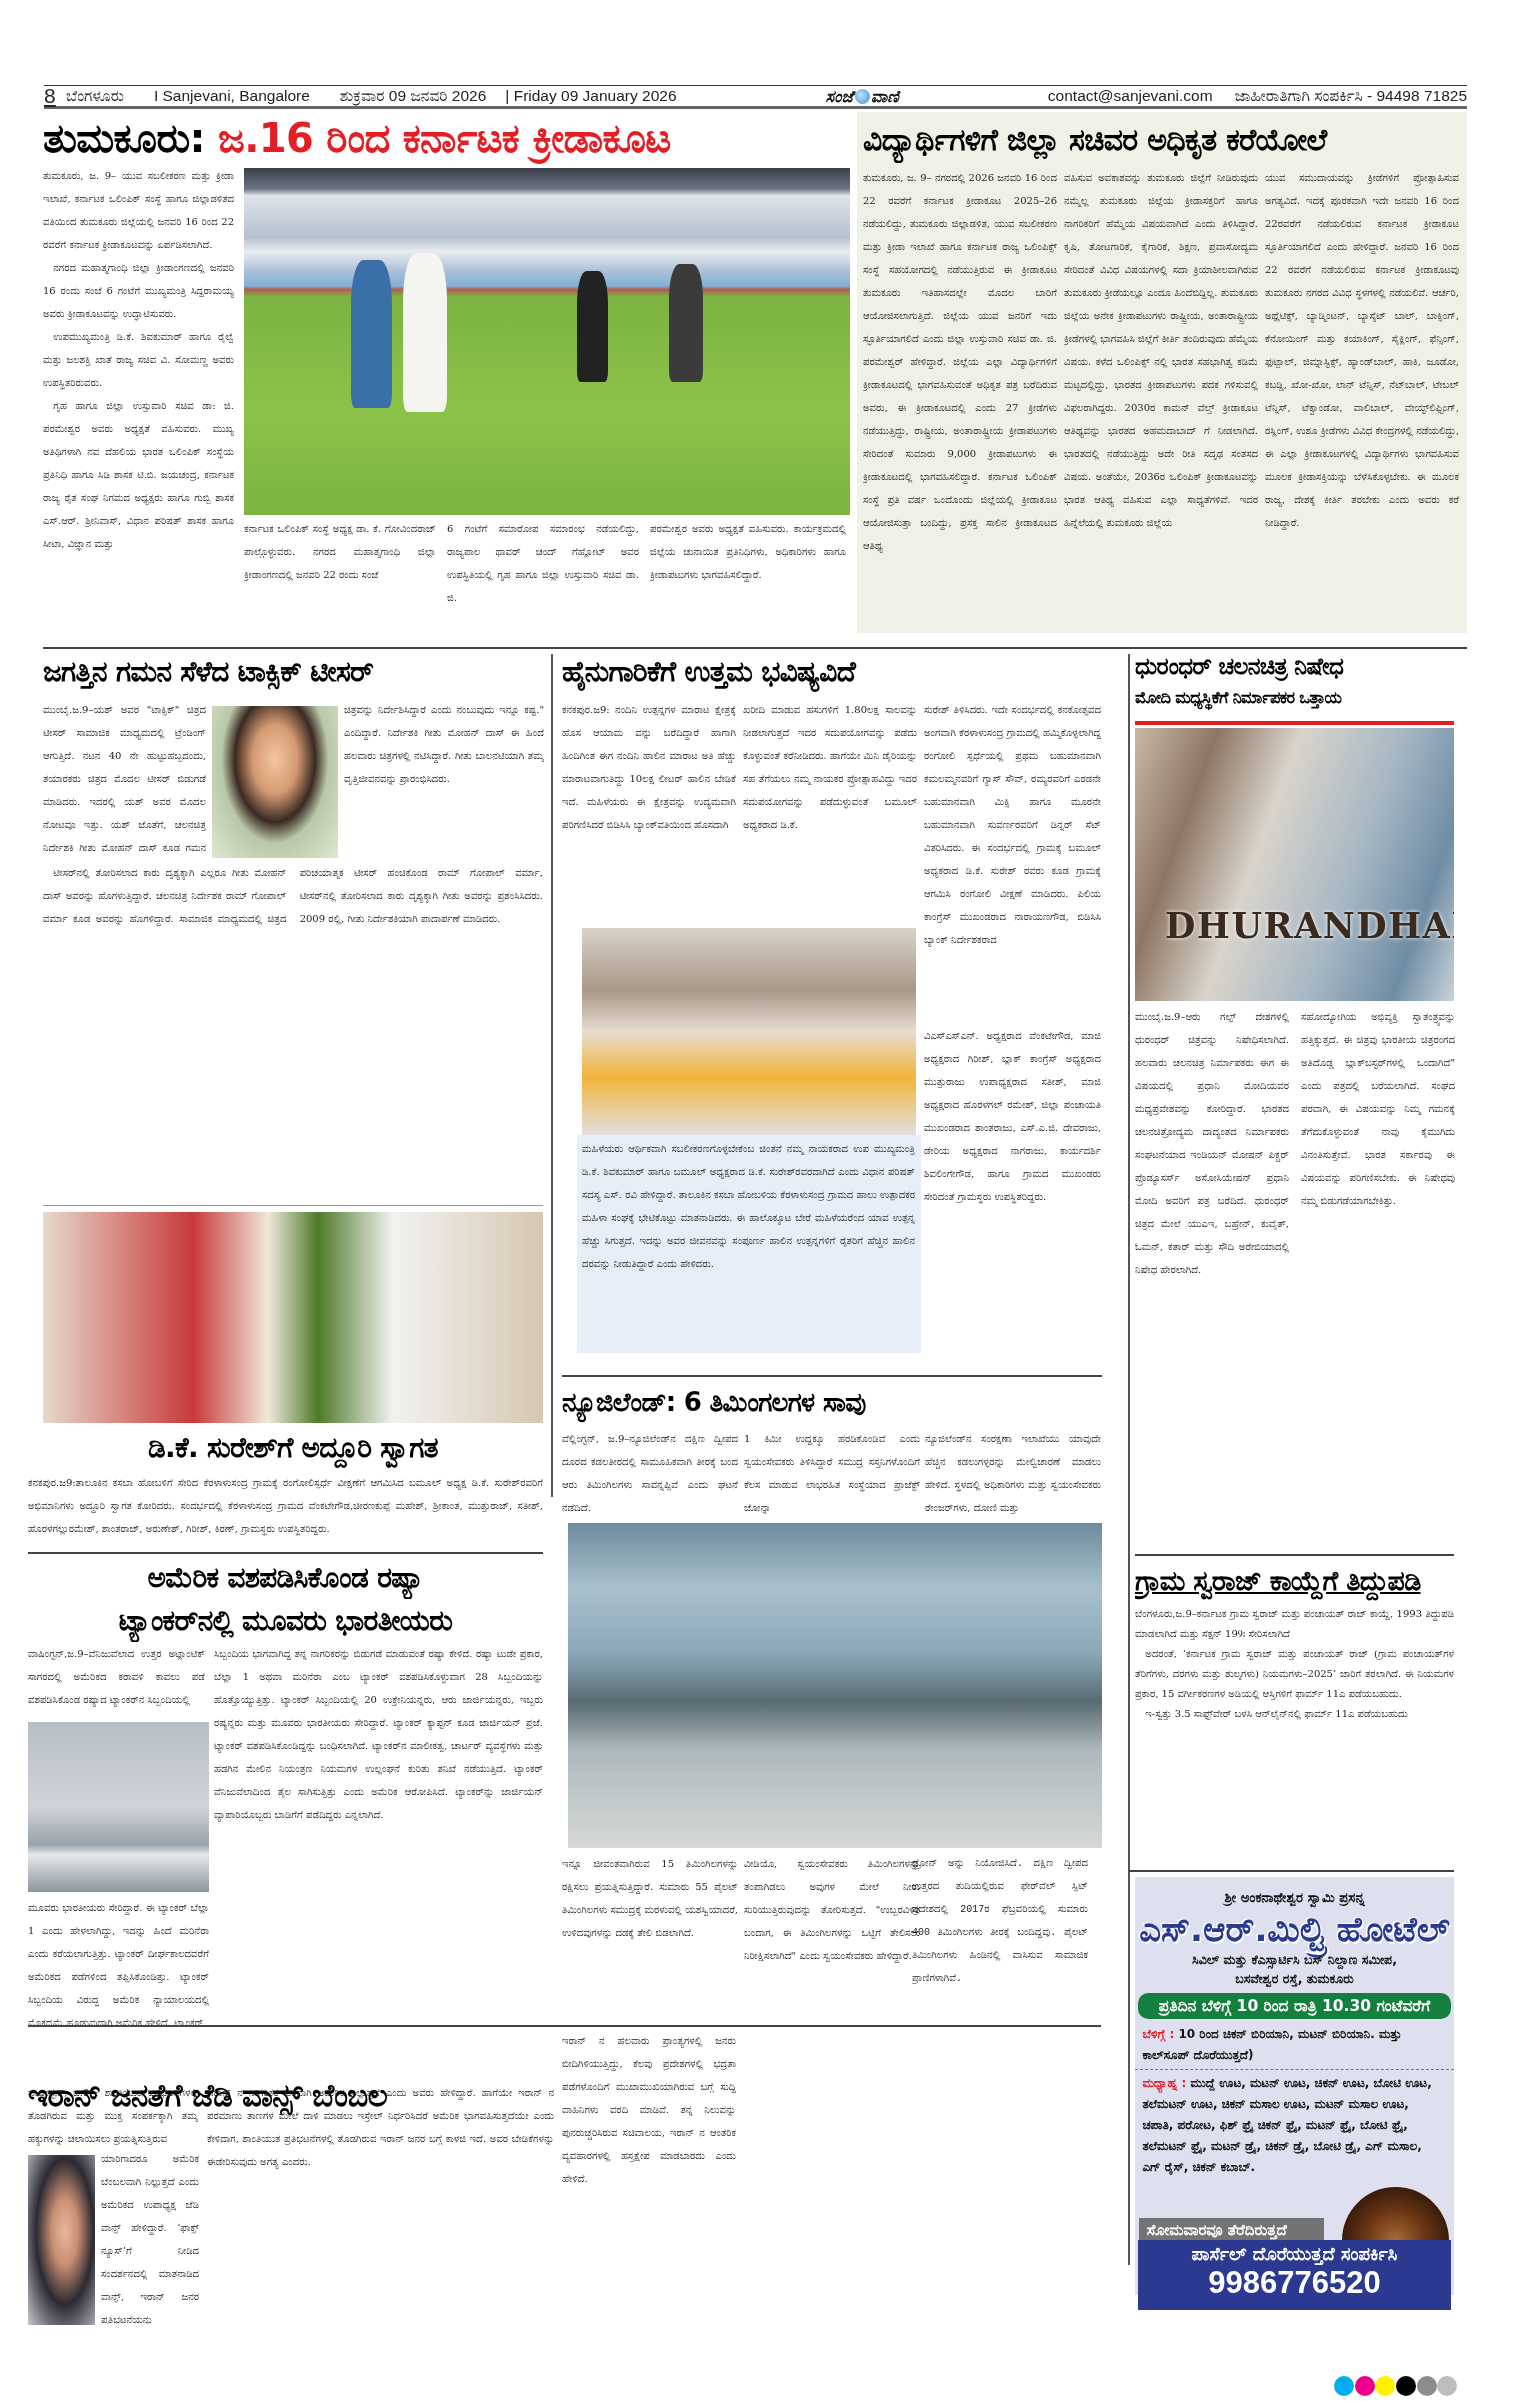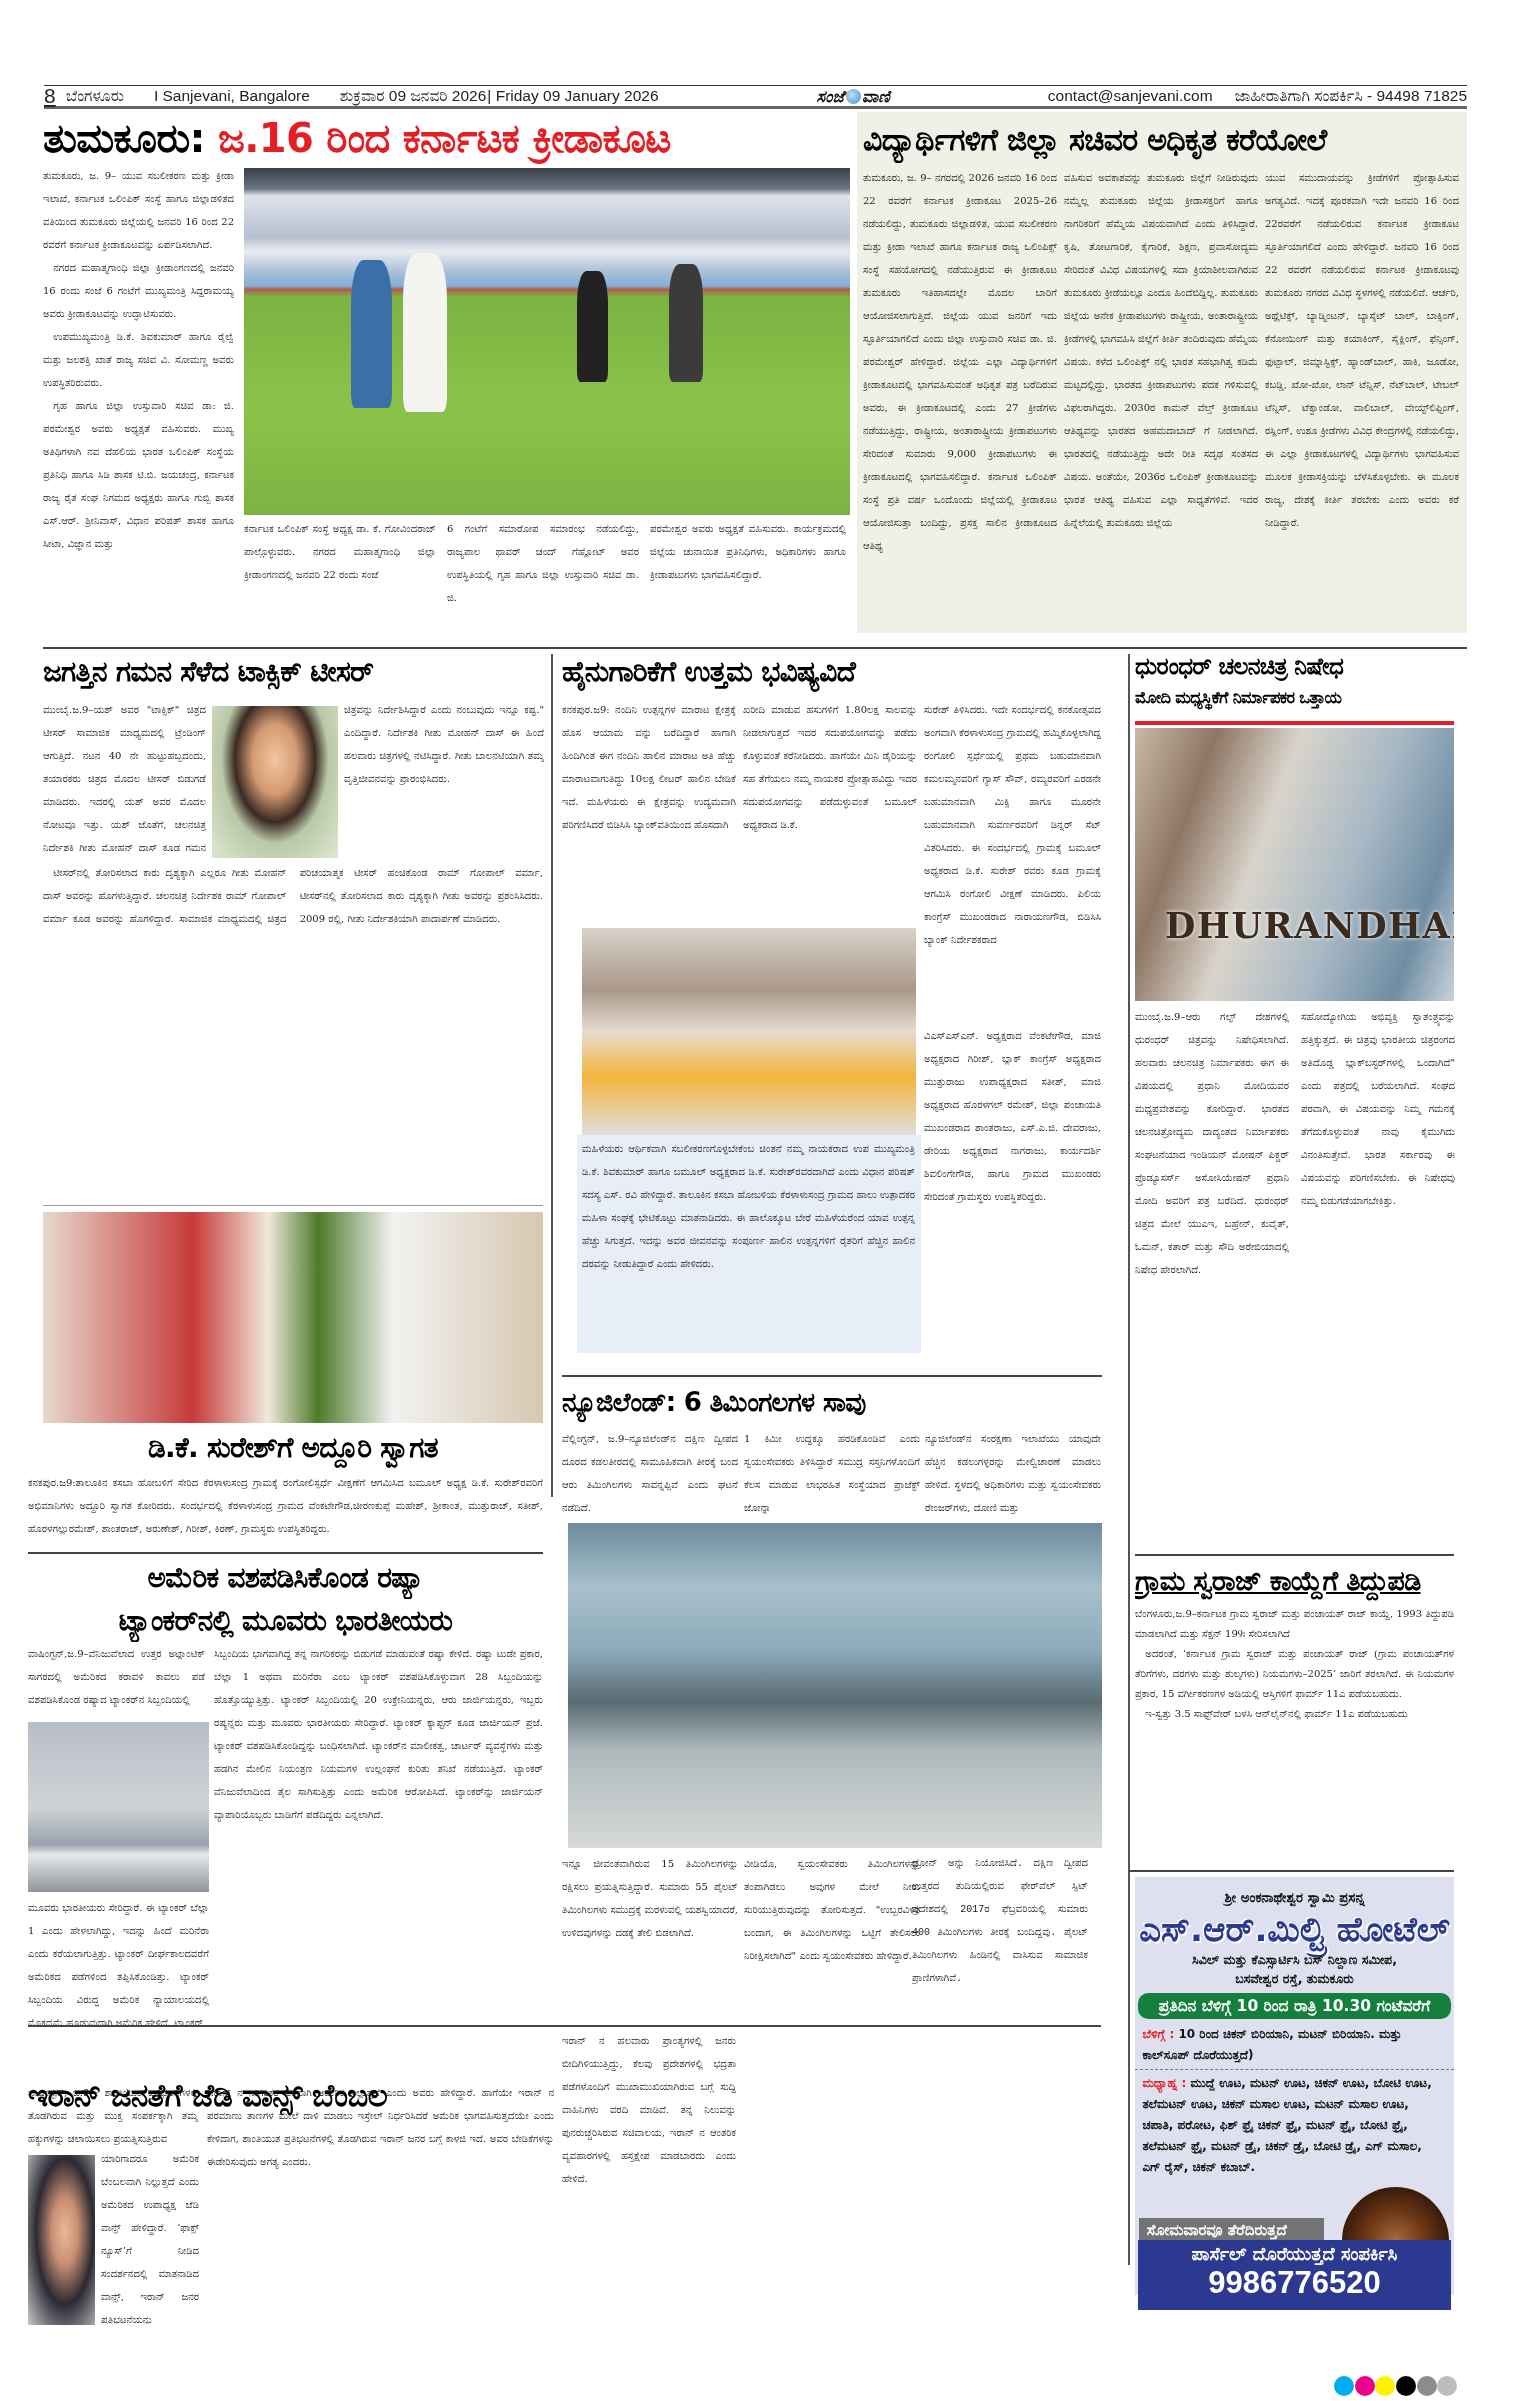--- a/index.html
+++ b/index.html
@@ -62,21 +62,21 @@
   .regmarks span { width: 20px; height: 20px; border-radius: 50%; margin-right: 0.7px; display: block; }
 </style>
 </head>
 <body>
 
 <div class="abs masthead">
   <span class="pg">8</span>
   <span class="sp">ಬೆಂಗಳೂರು</span>
   <span class="sp">I Sanjevani, Bangalore</span>
   <span>ಶುಕ್ರವಾರ 09 ಜನವರಿ 2026</span>
-  <span style="margin-left:1px">| Friday 09 January 2026</span>
+  <span style="margin-left:19px">| Friday 09 January 2026</span>
   <span class="logo">
     <span>ಸಂಜೆ</span>
     <span class="globe"></span>
     <span>ವಾಣಿ</span>
   </span>
   <span class="contact">contact@sanjevani.com</span>
   <span>ಜಾಹೀರಾತಿಗಾಗಿ ಸಂಪರ್ಕಿಸಿ - 94498 71825</span>
 </div>
 
 <div class="abs hl" style="left:43px; top:112px; width:806px; height:52px; font-size:40px; line-height:52px;">

